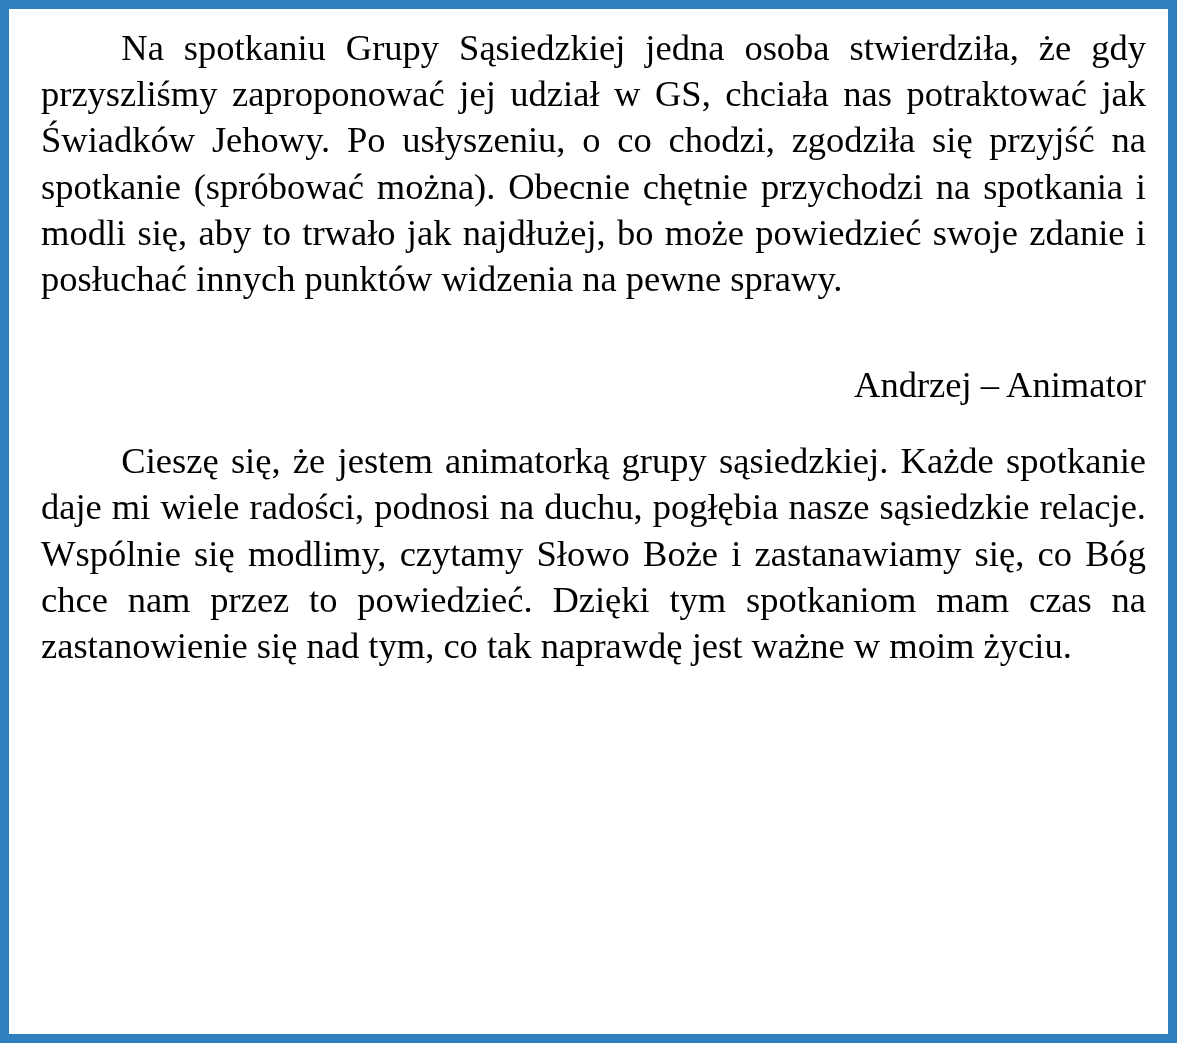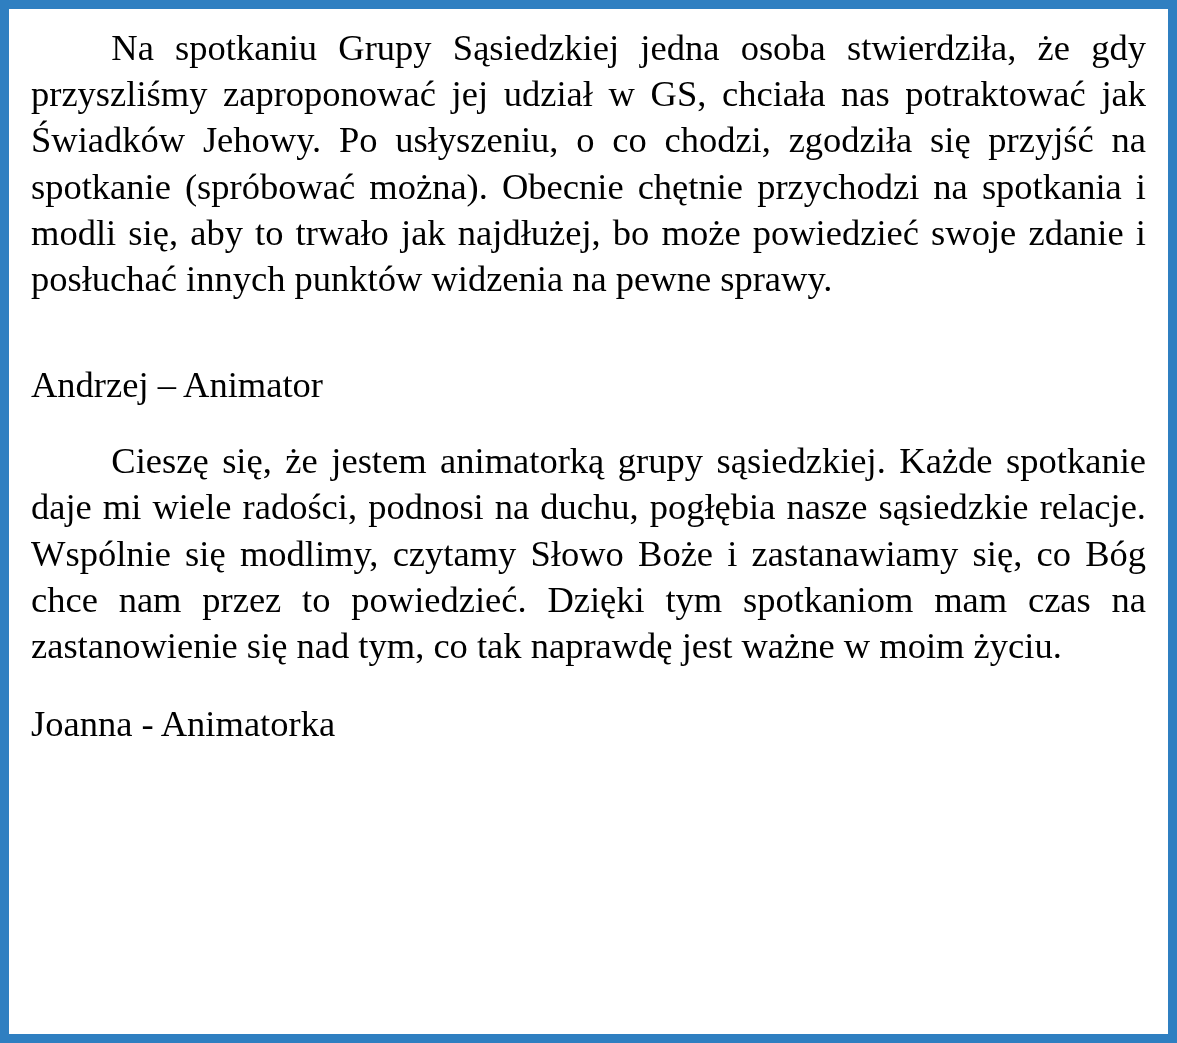--- a/index.html
+++ b/index.html
@@ -12,36 +12,37 @@
     height: 1043px;
     font-family: "Liberation Serif", serif;
     color: #000000;
   }
   .testimonial-box {
     box-sizing: border-box;
     width: 1177px;
     height: 1043px;
     border: 9px solid #2f7fc1;
     background: #ffffff;
-    padding: 16px 22px 10px 22px;
+    padding: 16px 22px 10px 32px;
     display: flex;
     flex-direction: column;
     justify-content: flex-start;
   }
   .para {
     font-size: 36.5px;
     line-height: 1.265;
     text-align: justify;
     text-indent: 2.2em;
     margin: 0 0 0 0;
     hyphens: none;
   }
   .signature {
     font-size: 36.5px;
     line-height: 1.265;
+    text-align: right;
     margin: 0;
   }
   .gap-md { height: 30px; }
   .gap-lg { height: 32px; }
 </style>
 </head>
 <body>
 
 <div class="testimonial-box">
 
@@ -53,15 +54,14 @@
   <div class="gap-md"></div>
 
   <p class="signature">Andrzej – Animator</p>
 
   <div class="gap-md"></div>
 
   <p class="para">Cieszę się, że jestem animatorką grupy sąsiedzkiej. Każde spotkanie daje mi wiele radości, podnosi na duchu, pogłębia nasze sąsiedzkie relacje. Wspólnie się modlimy, czytamy Słowo Boże i zastanawiamy się, co Bóg chce nam przez to powiedzieć. Dzięki tym spotkaniom mam czas na zastanowienie się nad tym, co tak naprawdę jest ważne w moim życiu.</p>
 
   <div class="gap-lg"></div>
 
-  <p class="signature">Joanna - Animatorka</p>
 
 </div>
 
 </body></html>

